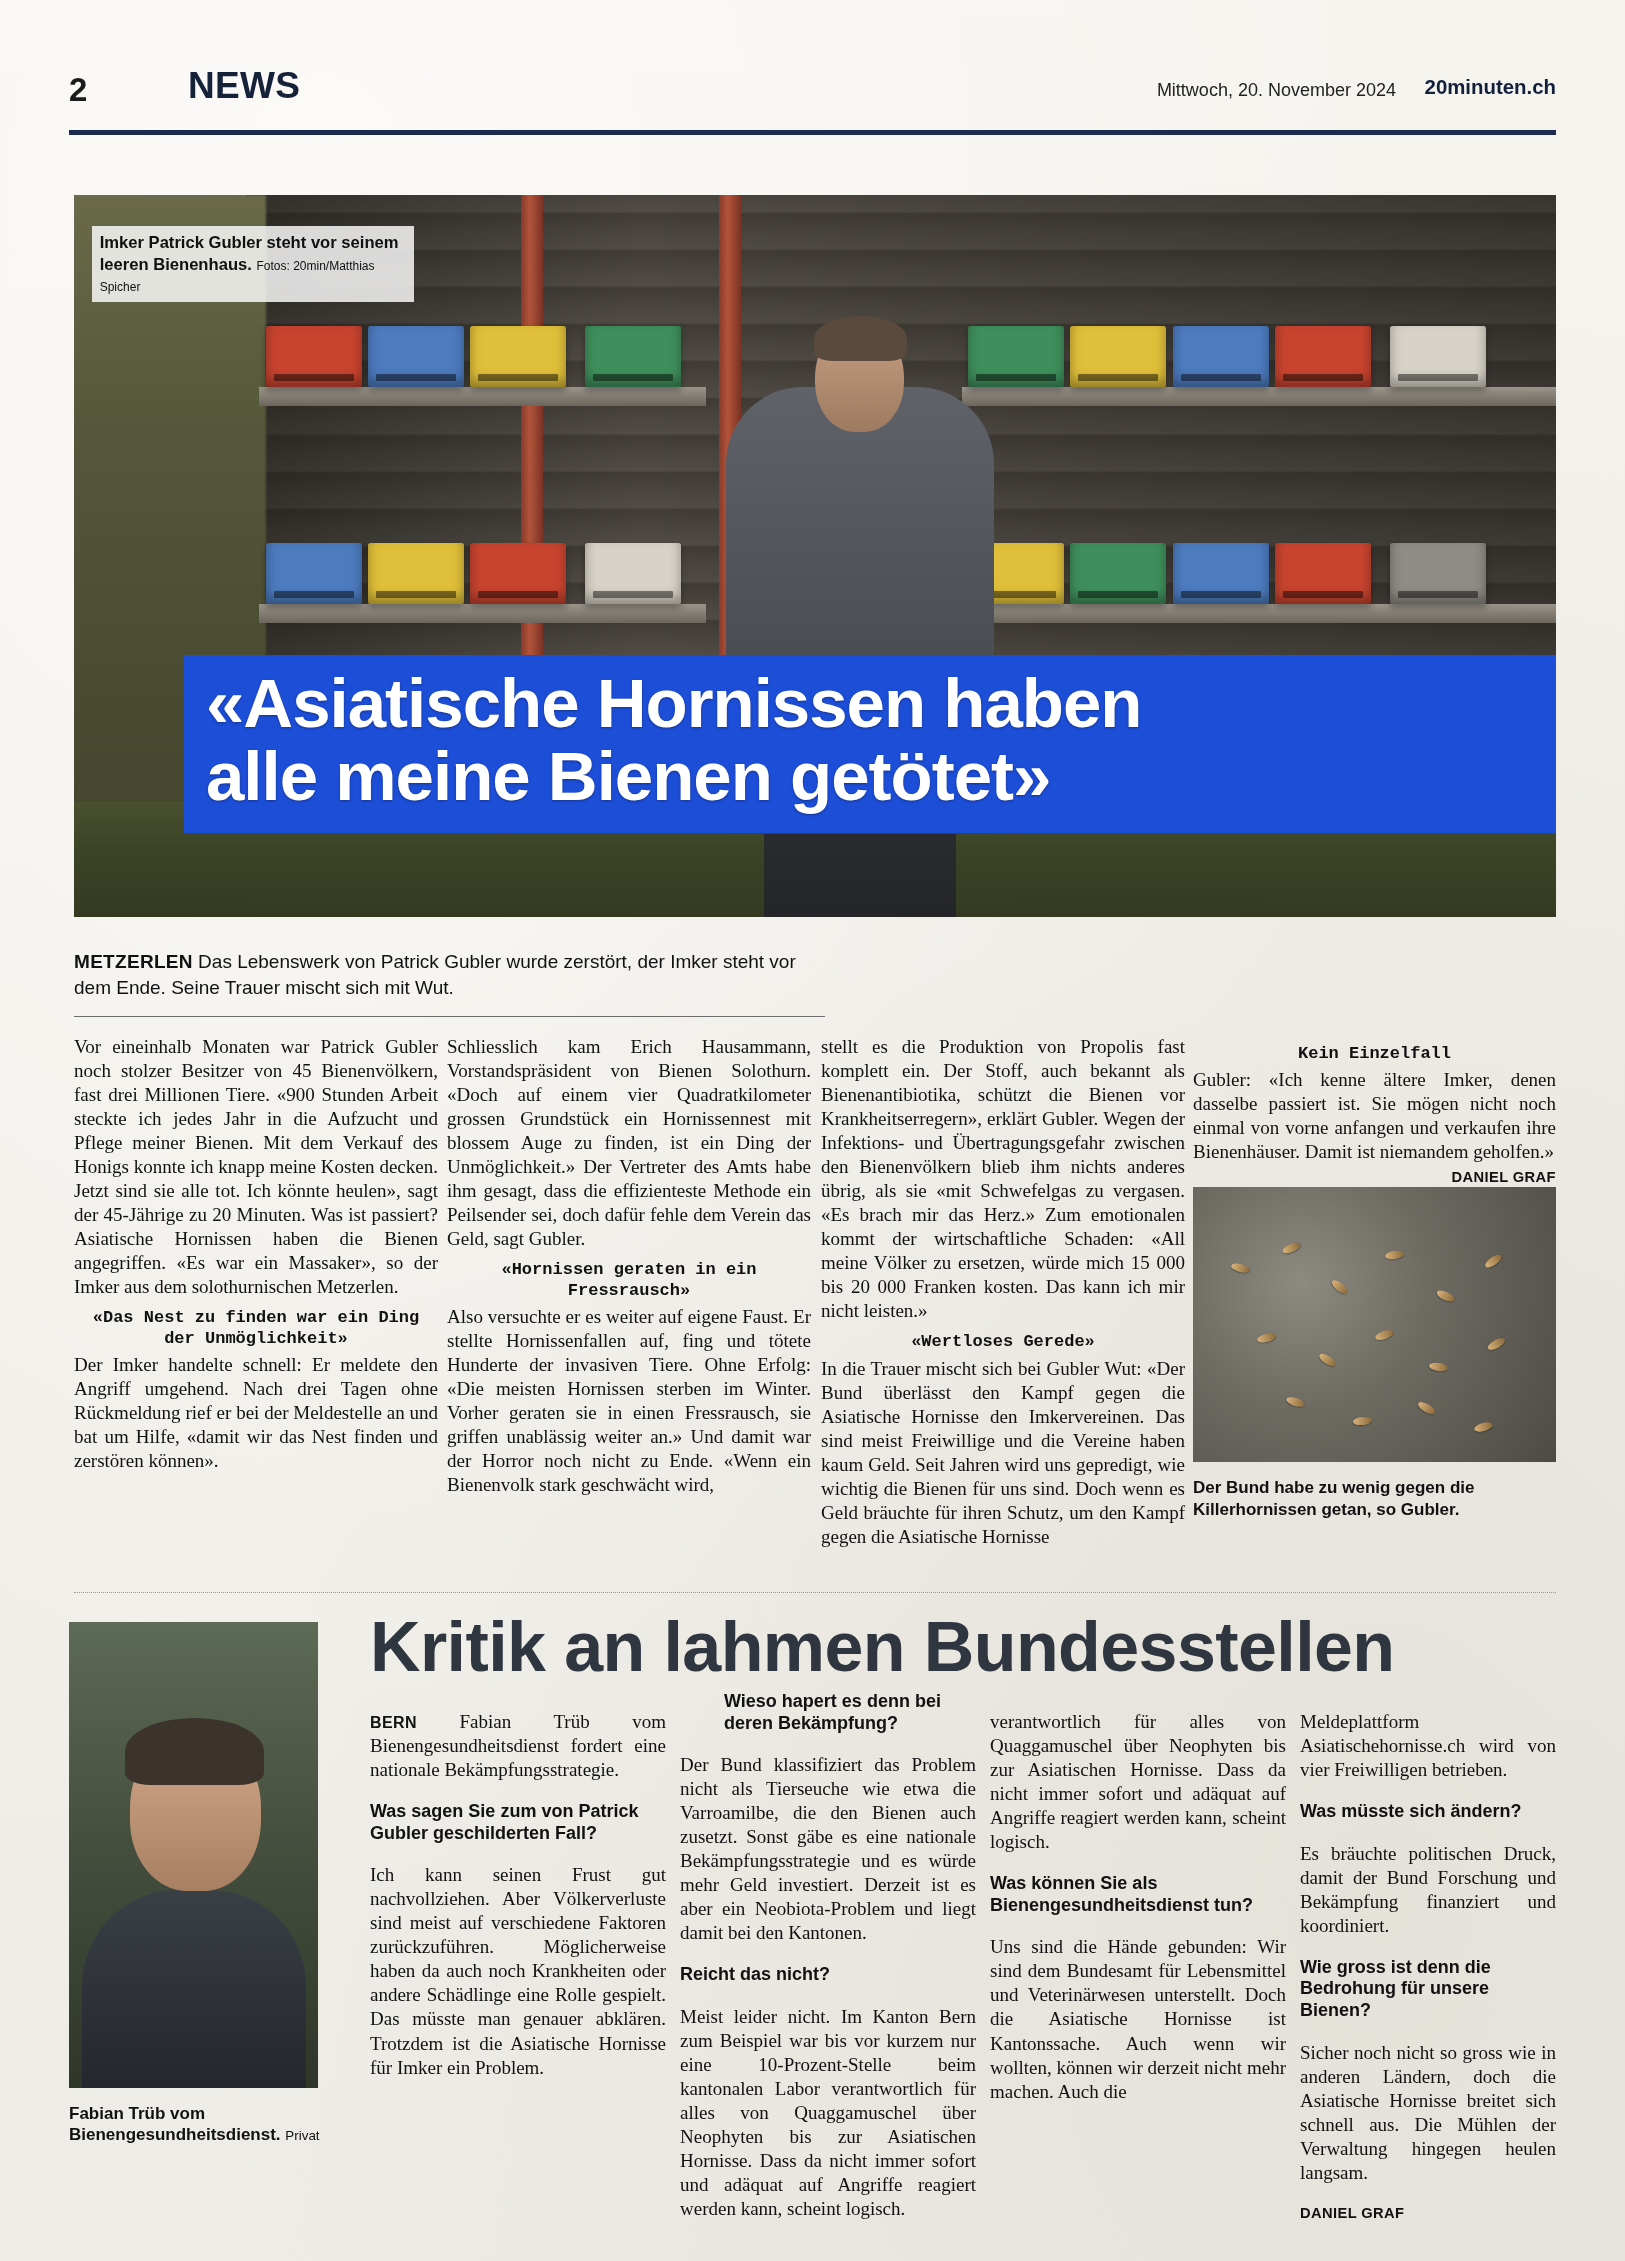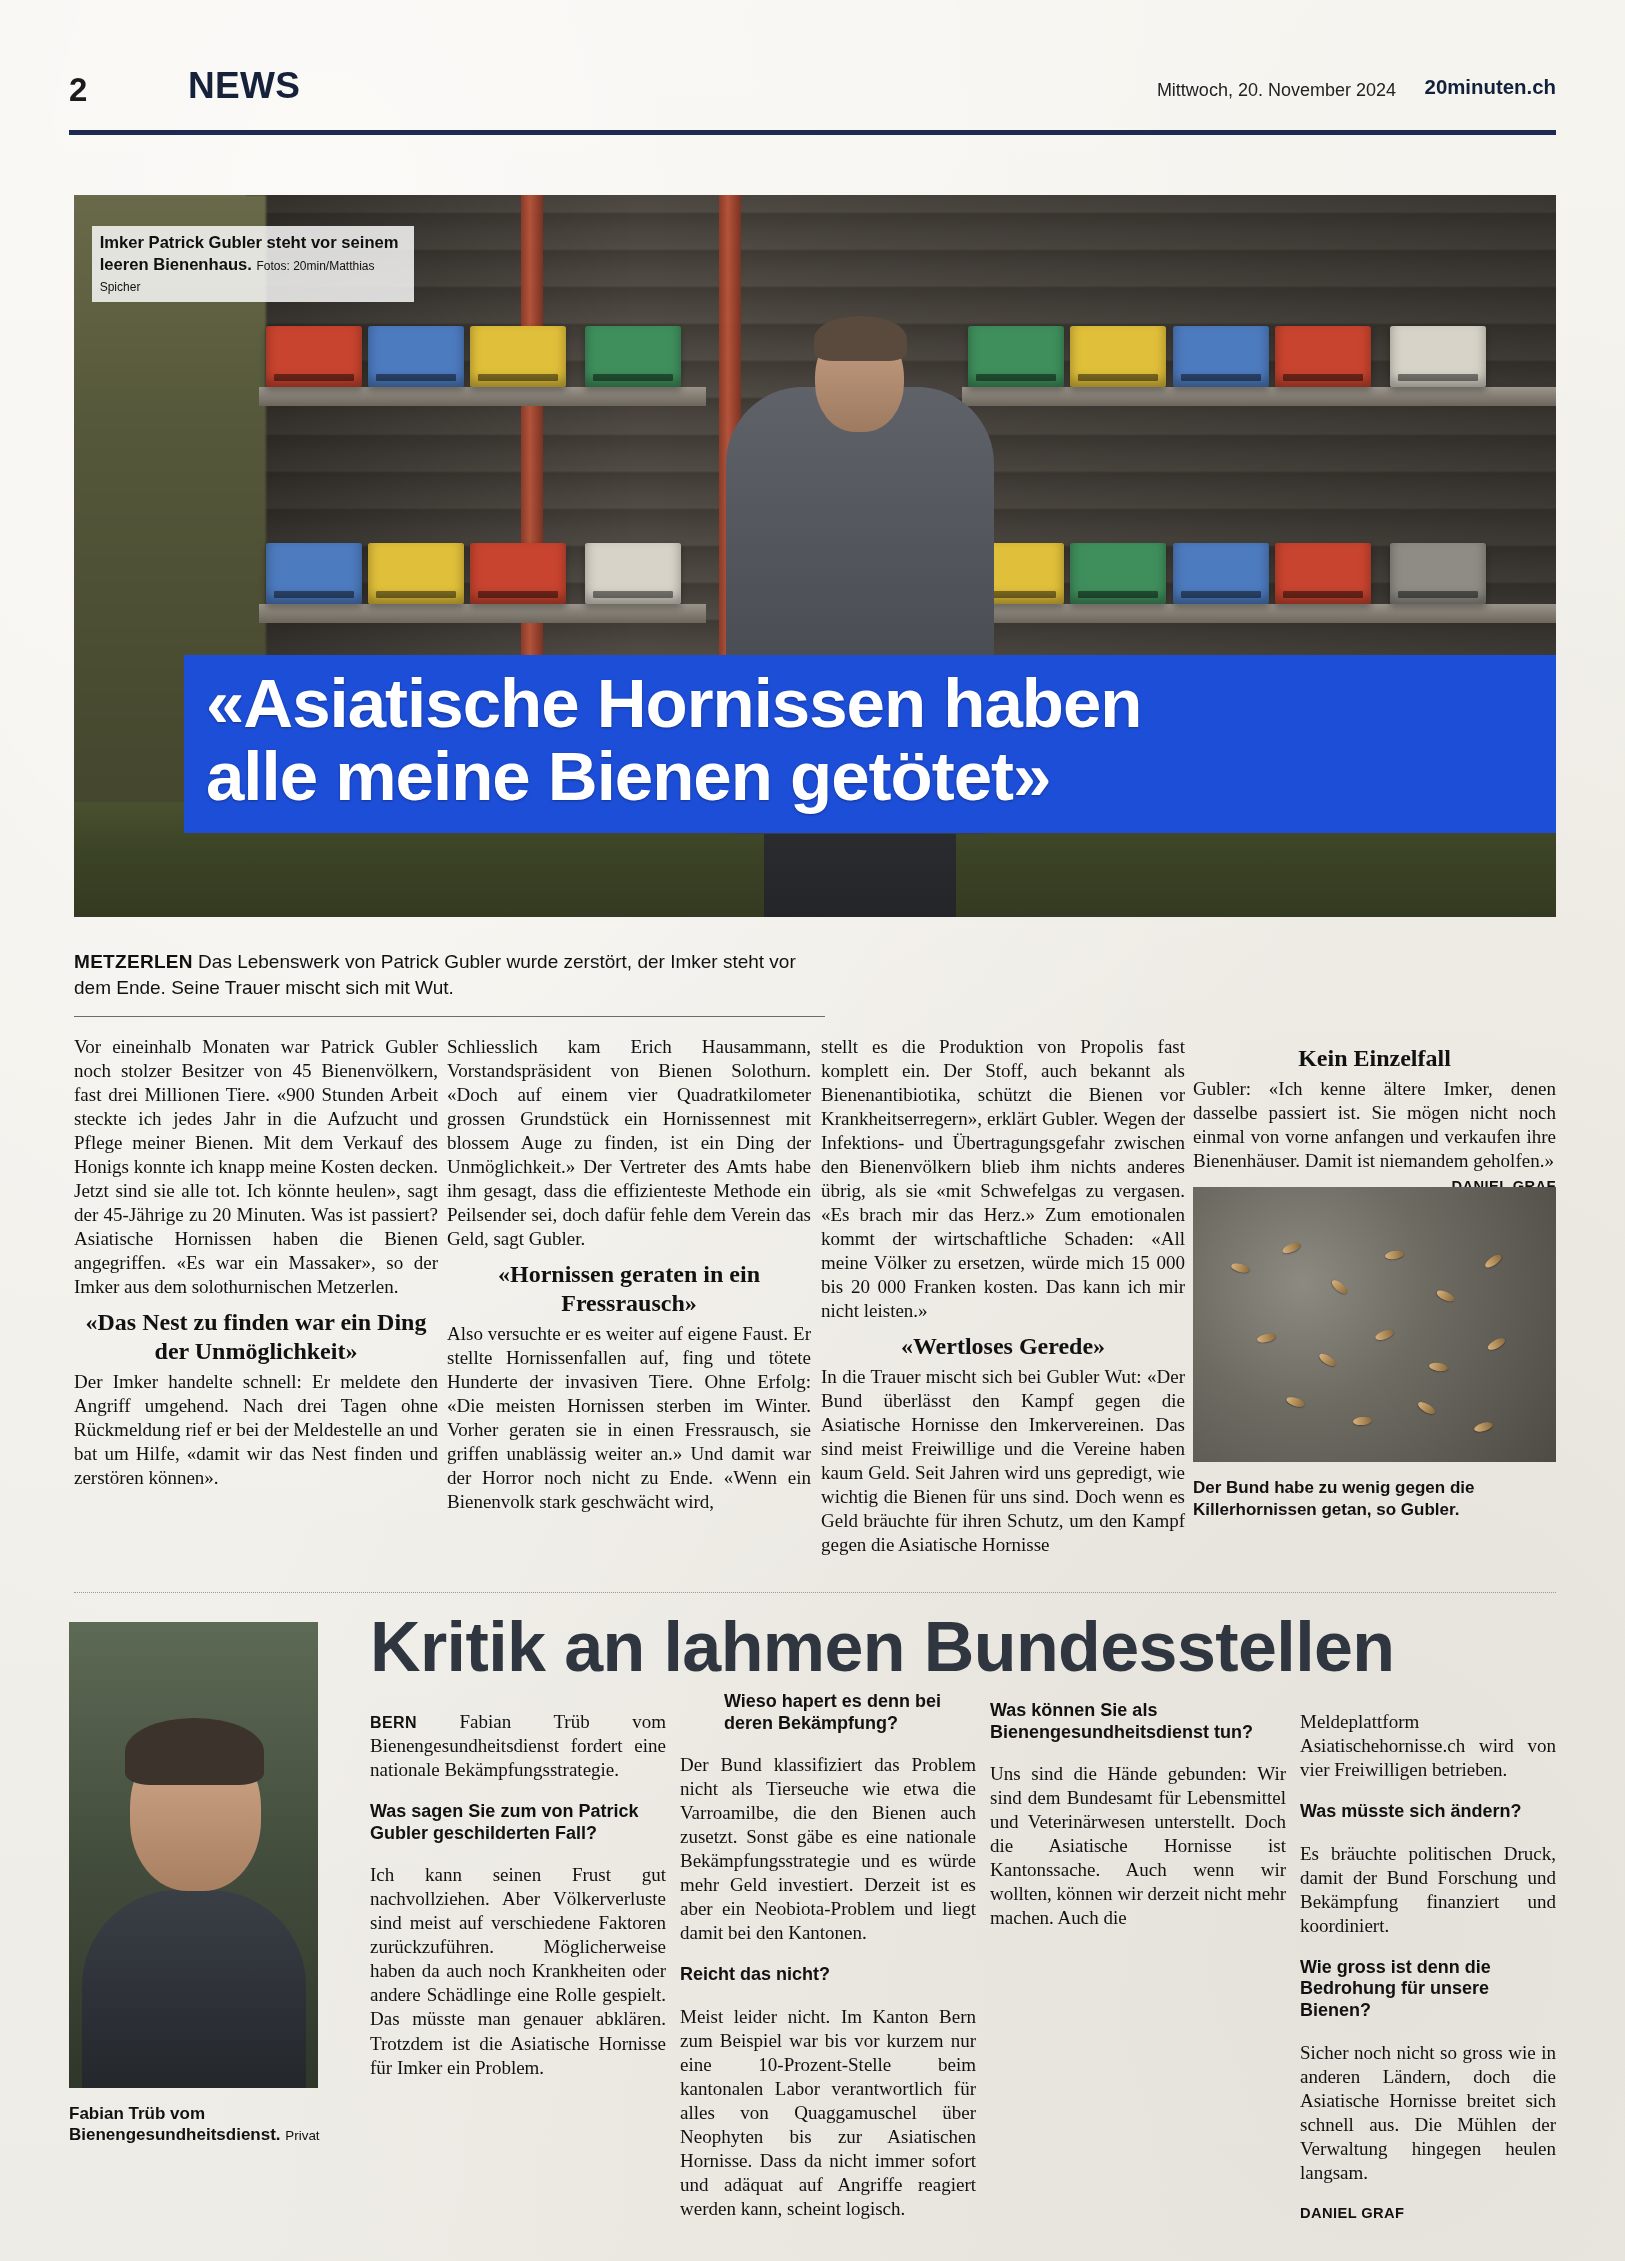--- a/index.html
+++ b/index.html
@@ -283,24 +283,24 @@
     color: #111;
     hyphens: auto;
   }
   .col p { margin: 0 0 0 0; }
   .col1 { left: 74px; }
   .col2 { left: 447px; }
   .col3 { left: 821px; }
   .col4 { left: 1193px; width: 363px; }
 
   .subhead {
-    font-family: Liberation Serif, serif;
+    font-family: Liberation Mono, monospace;
     font-weight: bold;
     text-align: center;
-    font-size: 24px;
+    font-size: 17px;
     line-height: 1.2;
     margin: 9px 0 3.8px 0;
   }
   .byline {
     font-family: "Liberation Sans", sans-serif;
     font-size: 14.7px;
     font-weight: bold;
     letter-spacing: 0.4px;
     text-align: right;
     margin-top: 3.8px;
@@ -602,20 +602,21 @@
   </div>
 
   <div class="col-b col-b2">
     <div class="qhead first">Wieso hapert es denn bei deren Bekämpfung?</div>
     <p>Der Bund klassifiziert das Problem nicht als Tierseuche wie etwa die Varroamilbe, die den Bienen auch zusetzt. Sonst gäbe es eine nationale Bekämpfungsstrategie und es würde mehr Geld investiert. Derzeit ist es aber ein Neobiota-Problem und liegt damit bei den Kantonen.</p>
     <div class="qhead">Reicht das nicht?</div>
     <p>Meist leider nicht. Im Kanton Bern zum Beispiel war bis vor kurzem nur eine 10-Prozent-Stelle beim kantonalen Labor verantwortlich für alles von Quaggamuschel über Neophyten bis zur Asiatischen Hornisse. Dass da nicht immer sofort und adäquat auf Angriffe reagiert werden kann, scheint logisch.</p>
   </div>
 
   <div class="col-b col-b3">
+    <p>verantwortlich für alles von Quaggamuschel über Neophyten bis zur Asiatischen Hornisse. Dass da nicht immer sofort und adäquat auf Angriffe reagiert werden kann, scheint logisch.</p>
     <div class="qhead">Was können Sie als Bienengesundheitsdienst tun?</div>
     <p>Uns sind die Hände gebunden: Wir sind dem Bundesamt für Lebensmittel und Veterinärwesen unterstellt. Doch die Asiatische Hornisse ist Kantonssache. Auch wenn wir wollten, können wir derzeit nicht mehr machen. Auch die</p>
   </div>
 
   <div class="col-b col-b4">
     <p>Meldeplattform Asiatischehornisse.ch wird von vier Freiwilligen betrieben.</p>
     <div class="qhead">Was müsste sich ändern?</div>
     <p>Es bräuchte politischen Druck, damit der Bund Forschung und Bekämpfung finanziert und koordiniert.</p>
     <div class="qhead">Wie gross ist denn die Bedrohung für unsere Bienen?</div>
     <p>Sicher noch nicht so gross wie in anderen Ländern, doch die Asiatische Hornisse breitet sich schnell aus. Die Mühlen der Verwaltung hingegen heulen langsam.</p>

